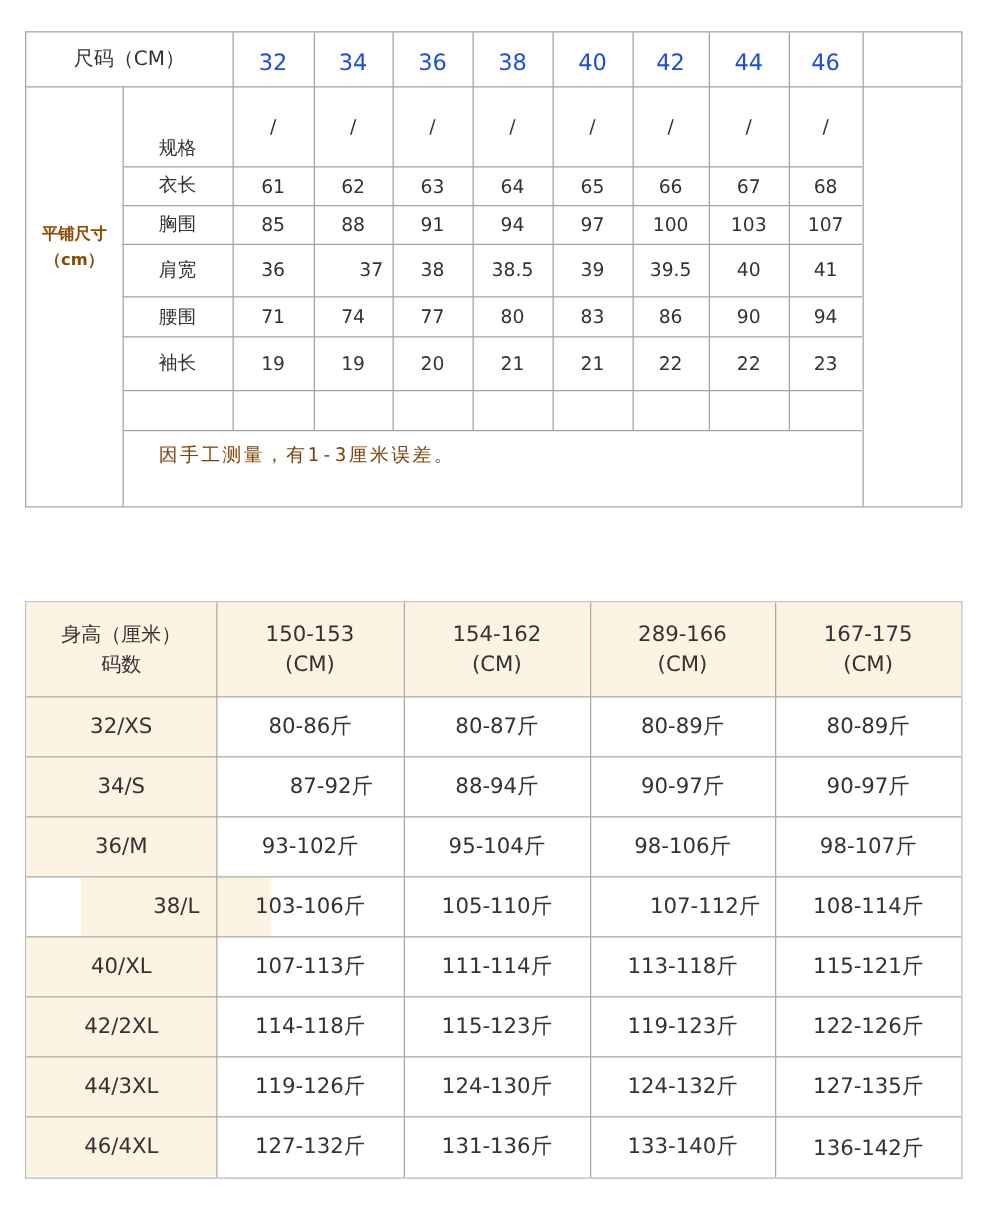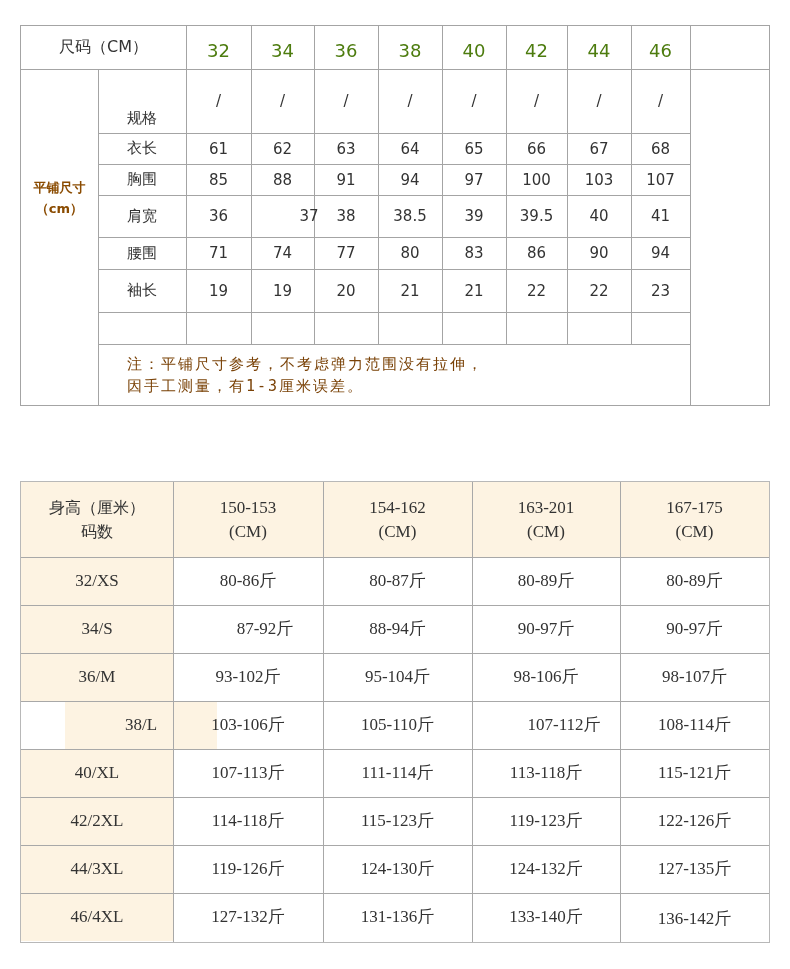--- a/index.html
+++ b/index.html
@@ -6,31 +6,31 @@
   body { width: 790px; height: 969px; position: relative; overflow: hidden;
          font-family: "DejaVu Sans", "Liberation Sans", sans-serif; color: #333; }
 
   
   .t1 { position: absolute; left: 20px; top: 25px; width: 750px; height: 381px;
         border: 1px solid #a4a4a4; box-sizing: border-box; }
   .t1 .cell { position: absolute; box-sizing: border-box; display: flex;
               align-items: center; justify-content: center; font-size: 15px; color: #333; }
   .t1 .hline { position: absolute; height: 1px; background: #a4a4a4; }
   .t1 .vline { position: absolute; width: 1px; background: #a4a4a4; }
-  .t1 .head-num { font-size: 18px; color: #4d7c0f; text-align: center; }
+  .t1 .head-num { font-size: 18px; color: #1d4ed8; text-align: center; }
   .t1 .rowlbl { font-size: 15px; color: #333; }
   .t1 .side-label { color: #8a4b00; font-weight: bold; font-size: 13px; line-height: 21px;
                     flex-direction: column; text-align: center; }
   .t1 .note { position: absolute; left: 106px; top: 327px; font-size: 15px; color: #7a4207;
               line-height: 22px; letter-spacing: 2px;
               font-family: "DejaVu Sans Mono", "Liberation Mono", monospace; }
 
   
   .t2 { position: absolute; left: 20px; top: 481px; width: 750px; height: 462px;
-        border: 1px solid #b8b8b8; box-sizing: border-box; font-family: Liberation Serif, serif; }
+        border: 1px solid #b8b8b8; box-sizing: border-box; }
   .t2 .cell { position: absolute; box-sizing: border-box; display: flex; flex-direction: column;
               align-items: center; justify-content: center; font-size: 17px; color: #333;
               line-height: 24px; text-align: center; }
   .t2 .hdr { background: #fdf3e2; }
   .t2 .hline { position: absolute; height: 1px; background: #a8a8a8; left: 0; width: 748px; }
   .t2 .vline { position: absolute; width: 1px; background: #a8a8a8; top: 0; height: 460px; }
   .t2 .hdrtxt { font-size: 16px; }
 </style>
 </head>
 <body>
@@ -95,21 +95,21 @@
       <div class="cell" style="left: 165px; top: 138px; width: 65px; height: 31px;">85</div>
       <div class="cell" style="left: 230px; top: 138px; width: 63px; height: 31px;">88</div>
       <div class="cell" style="left: 293px; top: 138px; width: 64px; height: 31px;">91</div>
       <div class="cell" style="left: 357px; top: 138px; width: 64px; height: 31px;">94</div>
       <div class="cell" style="left: 421px; top: 138px; width: 64px; height: 31px;">97</div>
       <div class="cell" style="left: 485px; top: 138px; width: 61px; height: 31px;">100</div>
       <div class="cell" style="left: 546px; top: 138px; width: 64px; height: 31px;">103</div>
       <div class="cell" style="left: 610px; top: 138px; width: 59px; height: 31px;">107</div>
       <div class="cell rowlbl" style="left: 77px; top: 169px; width: 88px; height: 42px;">肩宽</div>
       <div class="cell" style="left: 165px; top: 169px; width: 65px; height: 42px;">36</div>
-      <div class="cell" style="left: 242px; top: 169px; width: 63px; height: 42px; padding-left: 29px;">37</div>
+      <div class="cell" style="left: 230px; top: 169px; width: 63px; height: 42px; padding-left: 29px;">37</div>
       <div class="cell" style="left: 293px; top: 169px; width: 64px; height: 42px;">38</div>
       <div class="cell" style="left: 357px; top: 169px; width: 64px; height: 42px;">38.5</div>
       <div class="cell" style="left: 421px; top: 169px; width: 64px; height: 42px;">39</div>
       <div class="cell" style="left: 485px; top: 169px; width: 61px; height: 42px;">39.5</div>
       <div class="cell" style="left: 546px; top: 169px; width: 64px; height: 42px;">40</div>
       <div class="cell" style="left: 610px; top: 169px; width: 59px; height: 42px;">41</div>
       <div class="cell rowlbl" style="left: 77px; top: 211px; width: 88px; height: 32px;">腰围</div>
       <div class="cell" style="left: 165px; top: 211px; width: 65px; height: 32px;">71</div>
       <div class="cell" style="left: 230px; top: 211px; width: 63px; height: 32px;">74</div>
       <div class="cell" style="left: 293px; top: 211px; width: 64px; height: 32px;">77</div>
@@ -132,41 +132,40 @@
       <div class="cell" style="left: 230px; top: 286px; width: 63px; height: 32px;"></div>
       <div class="cell" style="left: 293px; top: 286px; width: 64px; height: 32px;"></div>
       <div class="cell" style="left: 357px; top: 286px; width: 64px; height: 32px;"></div>
       <div class="cell" style="left: 421px; top: 286px; width: 64px; height: 32px;"></div>
       <div class="cell" style="left: 485px; top: 286px; width: 61px; height: 32px;"></div>
       <div class="cell" style="left: 546px; top: 286px; width: 64px; height: 32px;"></div>
       <div class="cell" style="left: 610px; top: 286px; width: 59px; height: 32px;"></div>
     </div>
 
   <div class="note">
-    <div>注：平铺尺寸参考，不考虑弹力范围没有拉伸，</div>
     <div>因手工测量，有1-3厘米误差。</div>
   </div>
 </div>
 
 <div class="t2">
 
   <div class="cell hdr" style="left:0;top:0;width:152px;height:75px;">
     <span class="hdrtxt">身高（厘米）</span>
     <span class="hdrtxt">码数</span>
   </div>
   <div class="cell hdr" style="left:152px;top:0;width:150px;height:75px;">
     <span>150-153</span>
     <span>(CM)</span>
   </div>
   <div class="cell hdr" style="left:302px;top:0;width:149px;height:75px;">
     <span>154-162</span>
     <span>(CM)</span>
   </div>
   <div class="cell hdr" style="left:451px;top:0;width:148px;height:75px;">
-    <span>163-201</span>
+    <span>289-166</span>
     <span>(CM)</span>
   </div>
   <div class="cell hdr" style="left:599px;top:0;width:149px;height:75px;">
     <span>167-175</span>
     <span>(CM)</span>
   </div>
 
   <div id="t2-rows">
       <div class="cell hdr" style="left: 0px; top: 75px; width: 152px; height: 48px;">32/XS</div>
       <div class="cell" style="left: 152px; top: 75px; width: 150px; height: 48px;">80-86斤</div>

